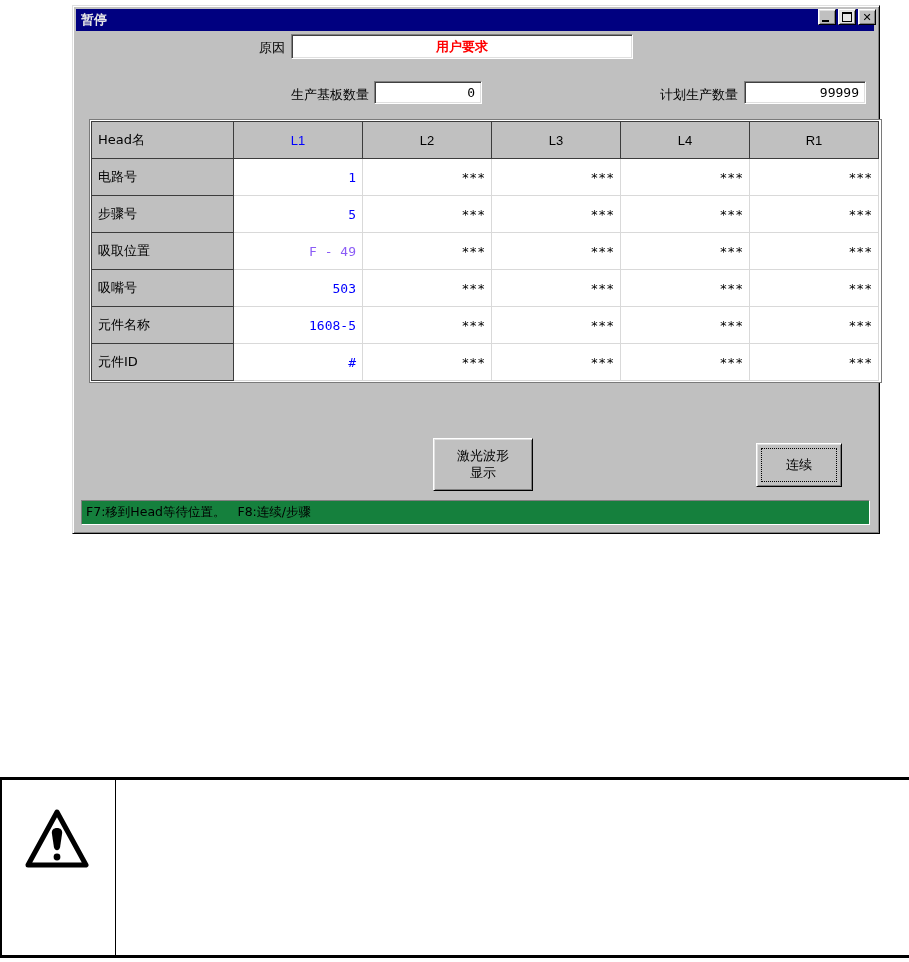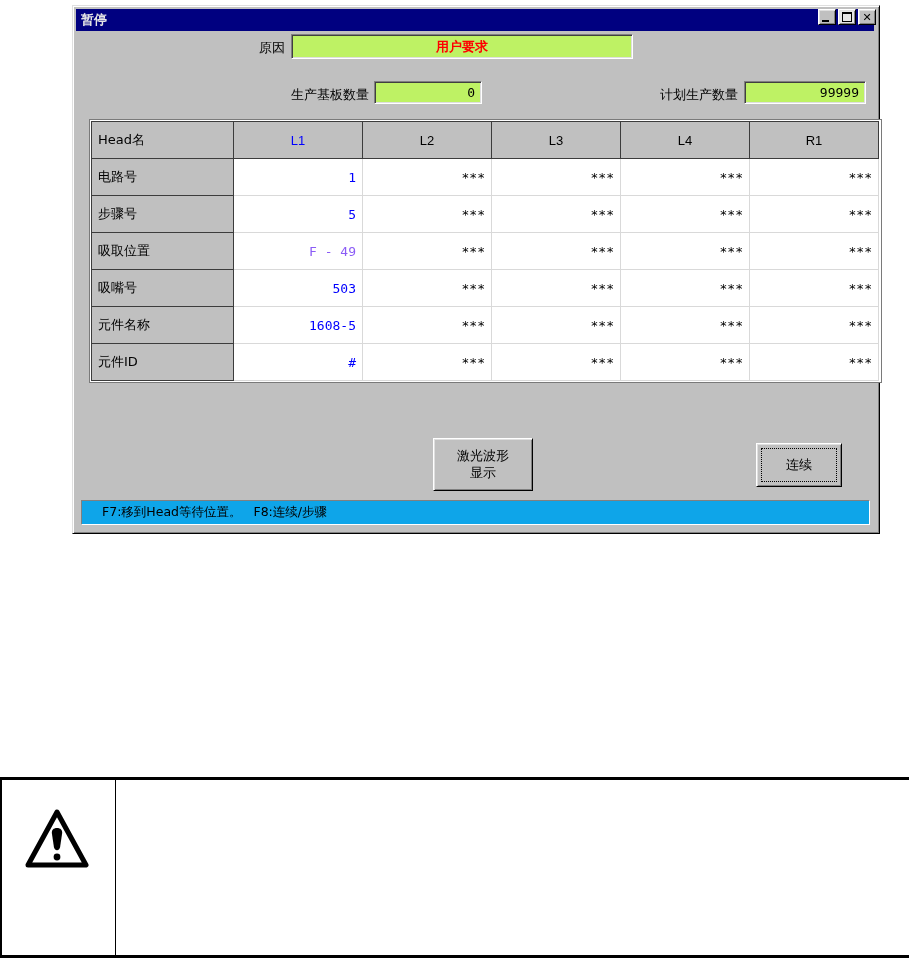--- a/index.html
+++ b/index.html
@@ -16,21 +16,21 @@
   .tbtn{width:16px;height:14px;background:#c0c0c0;border:1px solid;border-color:#fff #000 #000 #fff;
         box-shadow:inset 1px 1px 0 #dfdfdf, inset -1px -1px 0 #808080;
         display:flex;align-items:center;justify-content:center;position:relative;cursor:default;}
   .tbtn.max{background:#e4e4e4;}
   .glyph-min{position:absolute;left:3px;bottom:2px;width:7px;height:2px;background:#000;}
   .glyph-max{width:8px;height:7px;border:1px solid #000;border-top-width:2px;background:transparent;}
   .glyph-close{font-size:11px;font-weight:bold;line-height:1;}
 
   
   .lbl{position:absolute;text-align:right;white-space:nowrap;}
-  .sunken{position:absolute;background:#bef264;border:1px solid;border-color:#808080 #fff #fff #808080;
+  .sunken{position:absolute;background:#ffffff;border:1px solid;border-color:#808080 #fff #fff #808080;
           box-shadow:inset 1px 1px 0 #404040, inset -1px -1px 0 #dfdfdf;
           box-sizing:border-box;display:flex;align-items:center;
           font-family:"DejaVu Sans Mono","Liberation Mono",monospace;}
   .reason-field{left:218px;top:28px;width:342px;height:25px;justify-content:center;}
   .reason-field span{color:#ff0000;font-weight:bold;font-family:"DejaVu Sans",sans-serif;}
   .num-field{justify-content:flex-end;padding-right:6px;font-size:13px;}
 
   
   .grid-wrap{position:absolute;left:16px;top:113px;width:789px;border:1px solid #7a7a7a;background:#fff;padding:1px;}
   table.grid{border-collapse:collapse;table-layout:fixed;width:787px;}
@@ -45,23 +45,23 @@
   
   .btn{position:absolute;background:#c0c0c0;border:1px solid;border-color:#fff #000 #000 #fff;
        box-shadow:inset 1px 1px 0 #dfdfdf, inset -1px -1px 0 #808080;
        display:flex;flex-direction:column;align-items:center;justify-content:center;
        font-size:13px;line-height:1.25;cursor:default;box-sizing:border-box;}
   .btn-laser{left:360px;top:432px;width:100px;height:53px;align-items:center;}
   .btn-continue{left:683px;top:437px;width:86px;height:44px;}
   .focus-rect{position:absolute;left:4px;top:4px;right:4px;bottom:4px;border:1px dotted #000;pointer-events:none;}
 
   
-  .statusbar{position:absolute;left:8px;top:494px;width:789px;height:25px;background:#0ea5e9;
+  .statusbar{position:absolute;left:8px;top:494px;width:789px;height:25px;background:#15803d;
              border:1px solid;border-color:#808080 #fff #fff #808080;box-sizing:border-box;
-             display:flex;align-items:center;padding-left:20px;font-size:12.5px;white-space:pre;}
+             display:flex;align-items:center;padding-left:4px;font-size:12.5px;white-space:pre;}
 
   
   .callout{position:absolute;left:0;top:777px;width:909px;height:181px;background:#fff;
            border-top:3px solid #000;border-bottom:3px solid #000;border-left:2px solid #000;box-sizing:border-box;}
   .callout-divider{position:absolute;left:113px;top:0;bottom:0;width:1px;background:#000;}
   .warn-icon{position:absolute;left:21px;top:27px;}
 </style>
 </head>
 <body>
 

